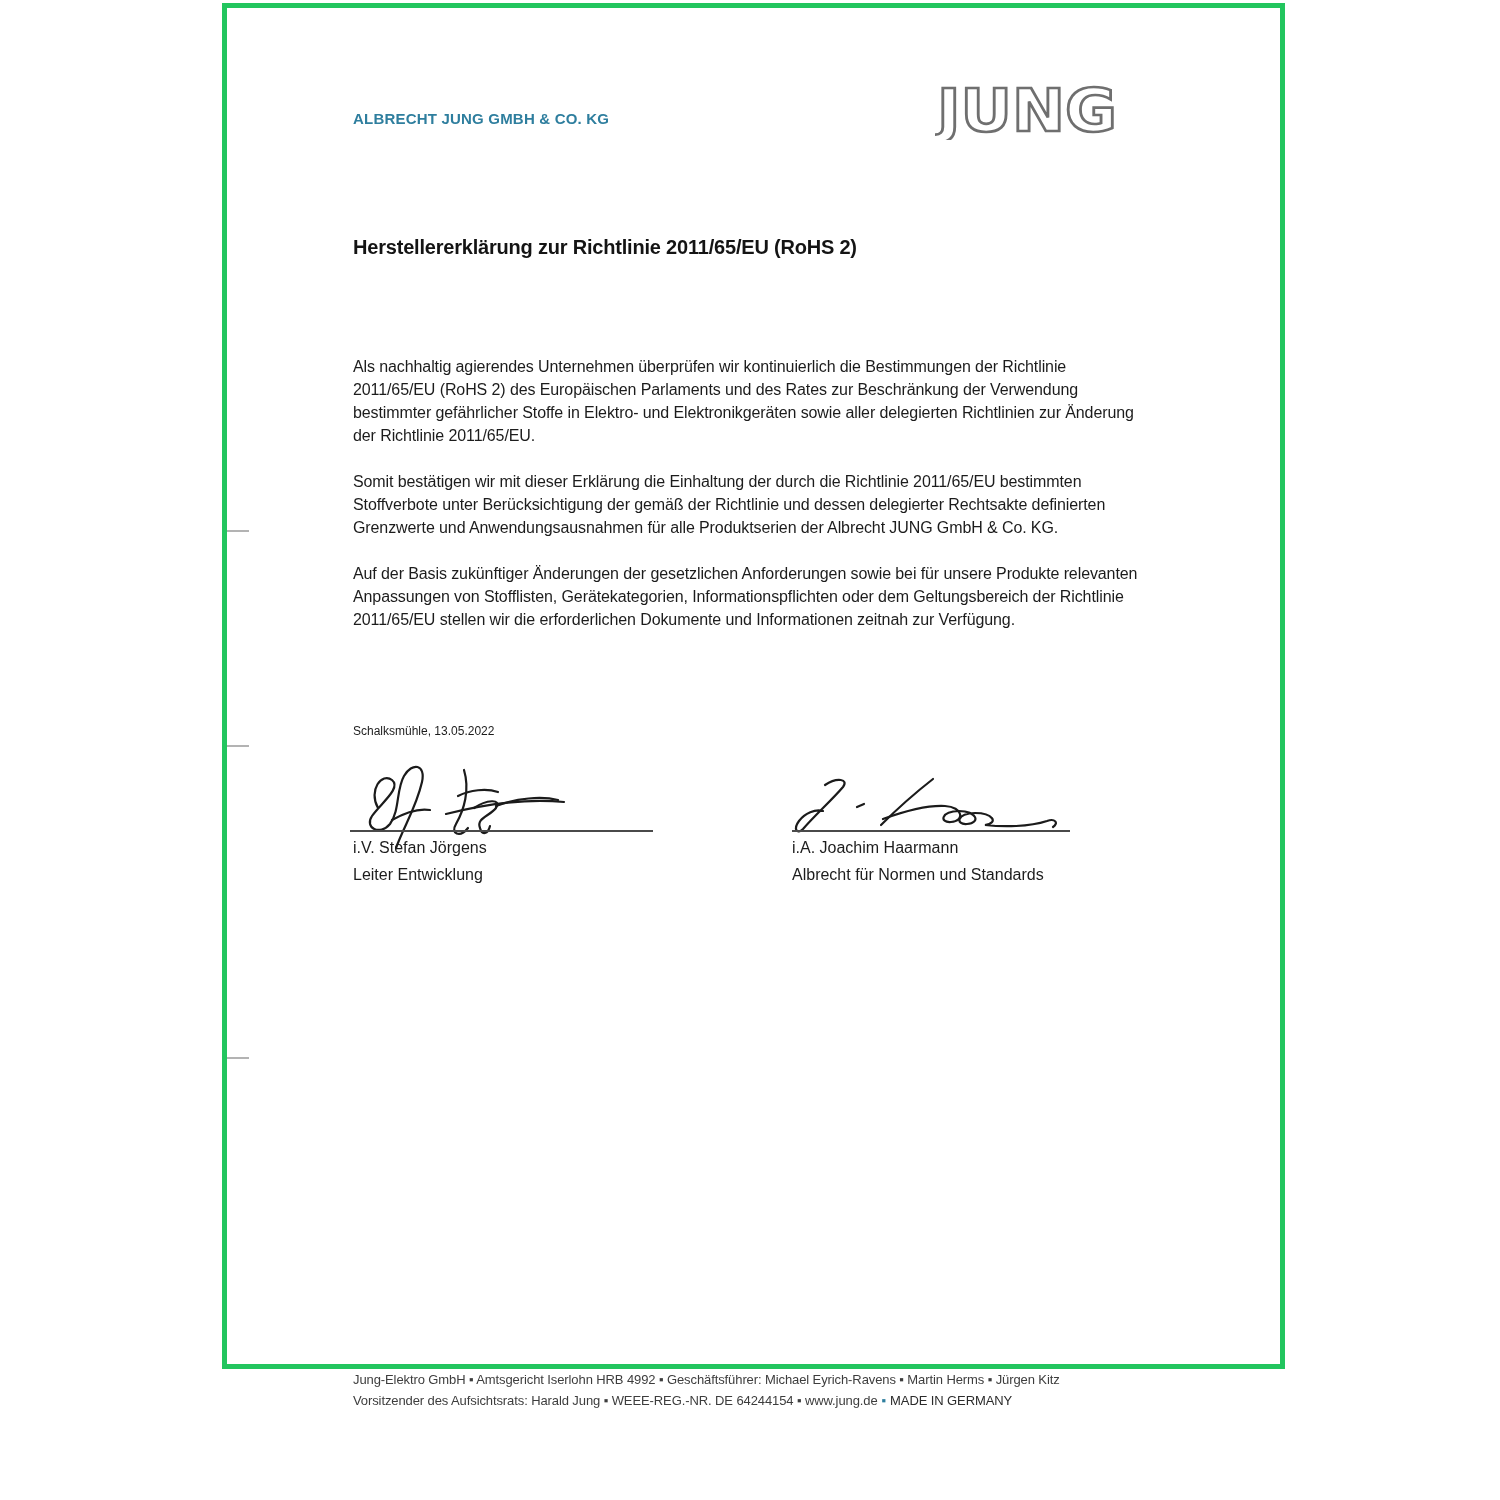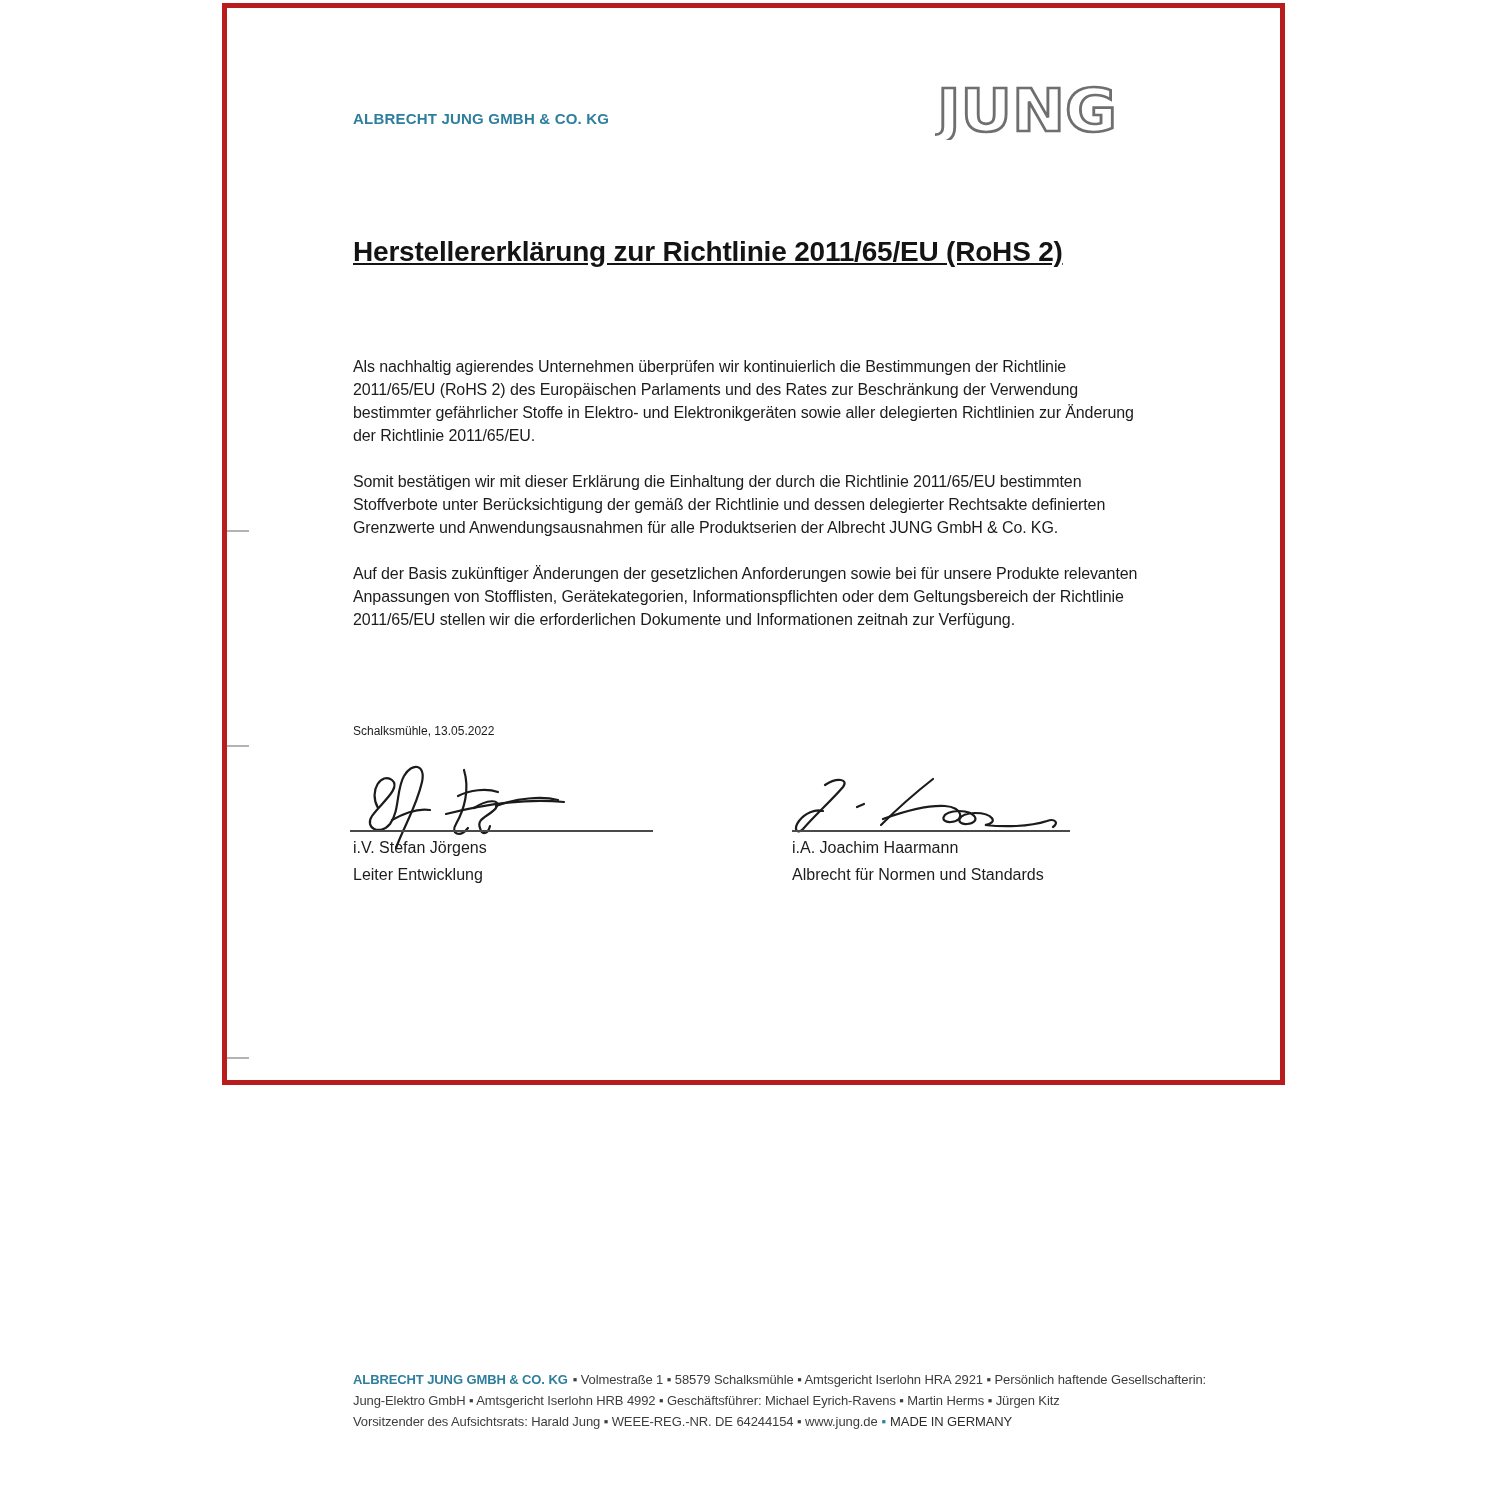--- a/index.html
+++ b/index.html
@@ -2,31 +2,31 @@
 <html><head>
 <meta charset="utf-8">
 <style>
   html,body{margin:0;padding:0;}
   body{
     width:1500px;height:1500px;position:relative;background:#ffffff;
     font-family:"Liberation Sans",sans-serif;color:#1c1c1c;
     overflow:hidden;
   }
   .page{
-    position:absolute;left:222px;top:3px;width:1063px;height:1082px;
-    box-sizing:border-box;border:5px solid #b91c1c;background:#ffffff;
+    position:absolute;left:222px;top:3px;width:1063px;height:1366px;
+    box-sizing:border-box;border:5px solid #22c55e;background:#ffffff;
   }
   .company-name{
     position:absolute;left:126px;top:102px;
     font-size:15px;font-weight:bold;color:#2E7E9E;letter-spacing:.2px;
   }
   .logo-wrap{position:absolute;left:708px;top:72px;width:186px;height:60px;}
   .doc-title{
     position:absolute;left:126px;top:228px;
-    font-size:28px;font-weight:bold;color:#141414;letter-spacing:-.2px;text-decoration:underline;
+    font-size:20px;font-weight:bold;color:#141414;letter-spacing:-.2px;
   }
   .body-copy{
     position:absolute;left:126px;top:347px;width:800px;
     font-size:16px;line-height:23px;letter-spacing:-.1px;color:#1c1c1c;
   }
   .body-copy p{margin:0 12px 23px 0;}
   .dateline{
     position:absolute;left:126px;top:716px;font-size:12px;color:#1c1c1c;
   }
   .sig-svg{position:absolute;}
@@ -83,21 +83,20 @@
     <path d="M42,14 C54,6 66,8 60,16 C48,30 32,44 20,58 C14,64 10,58 16,50 C22,42 32,38 40,40"></path>
     <path d="M74,36 l7,-3"></path>
     <path d="M150,8 C132,22 112,40 98,54"></path>
     <path d="M100,48 C122,40 144,34 162,35 C180,36 182,50 168,51 C156,52 158,40 176,40 C194,40 198,52 184,53 C172,54 174,42 192,42 C210,42 216,52 202,54 C220,56 246,56 264,50 C272,47 276,52 270,56"></path>
   </svg>
   <div class="sig-line" style="left:565px;top:822px;width:278px;"></div>
   <div class="sig-name" style="left:565px;top:828px;">i.A. Joachim Haarmann</div>
   <div class="sig-role" style="left:565px;top:855px;">Albrecht für Normen und Standards</div>
 
   <div class="footer">
-    <div><span class="co">ALBRECHT JUNG GMBH &amp; CO. KG</span><span>▪ Volmestraße 1 ▪ 58579 Schalksmühle ▪ Amtsgericht Iserlohn HRA 2921 ▪ Persönlich haftende Gesellschafterin:</span></div>
     <div>Jung-Elektro GmbH ▪ Amtsgericht Iserlohn HRB 4992 ▪ Geschäftsführer: Michael Eyrich-Ravens ▪ Martin Herms ▪ Jürgen Kitz</div>
     <div><span>Vorsitzender des Aufsichtsrats: Harald Jung ▪ WEEE-REG.-NR. DE 64244154 ▪ www.jung.de</span><span class="b-accent">▪</span><span class="made">MADE IN GERMANY</span></div>
   </div>
 
 </div>
 
 <div class="fold-mark" style="left:227px;top:530px;"></div>
 <div class="fold-mark" style="left:227px;top:745px;"></div>
 <div class="fold-mark" style="left:227px;top:1057px;"></div>
 

